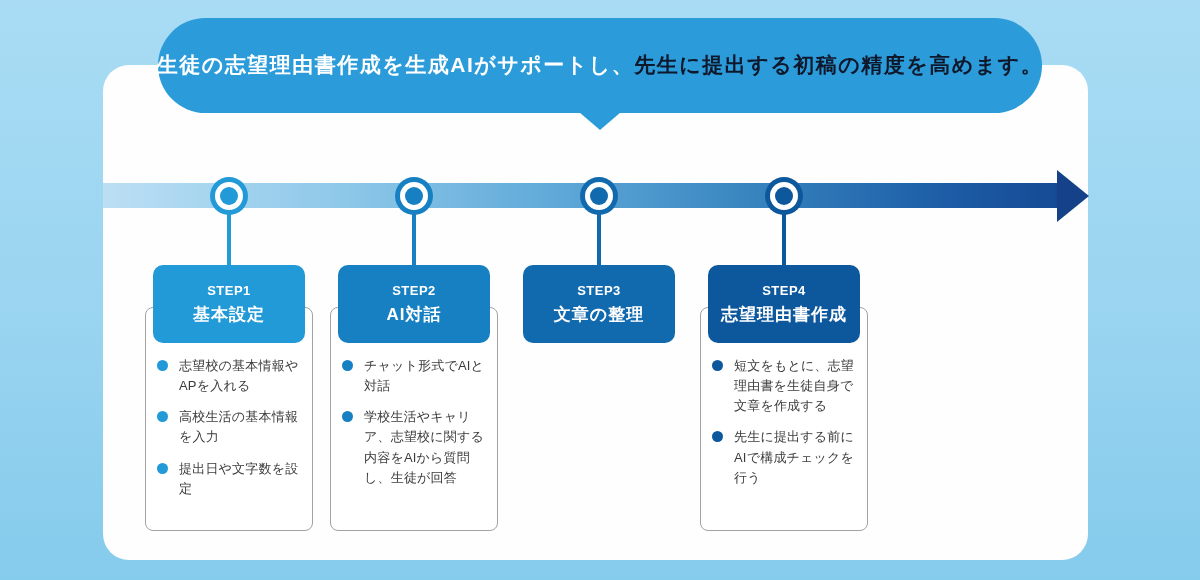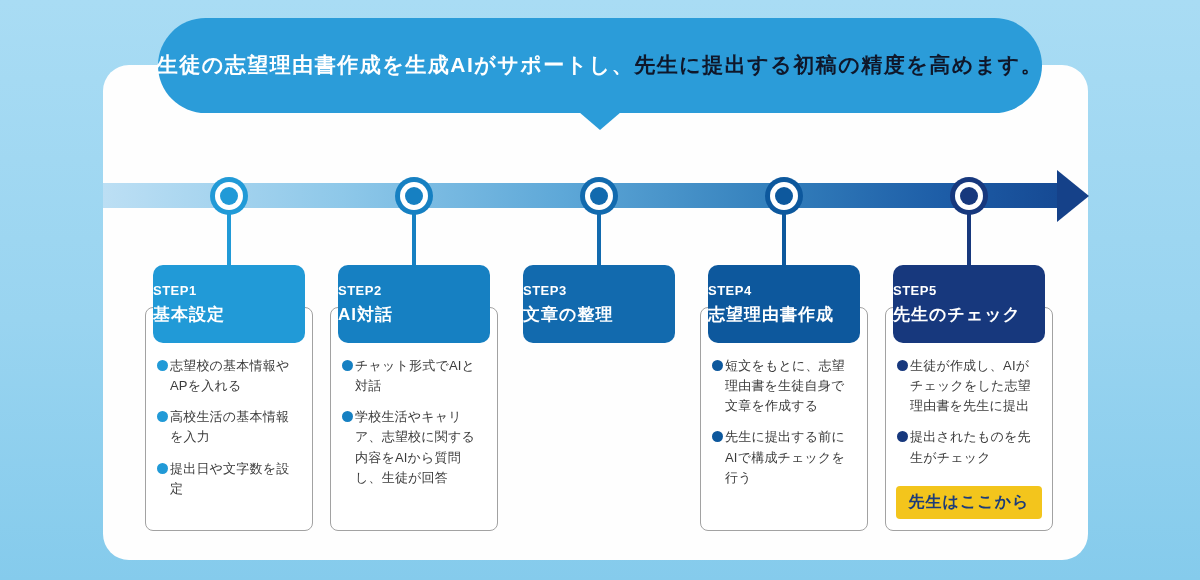--- a/index.html
+++ b/index.html
@@ -43,30 +43,30 @@
           width:38px; height:38px; border-radius:50%; background:var(--c); z-index:3; }
   .node::before { content:""; position:absolute; left:5px; top:5px; width:28px; height:28px;
                   border-radius:50%; background:#fff; }
   .node::after { content:""; position:absolute; left:10px; top:10px; width:18px; height:18px;
                  border-radius:50%; background:var(--c); }
   .connector { position:absolute; top:62px; left:50%; transform:translateX(-50%);
                width:4px; height:56px; background:var(--c); }
 
   .step-head { position:absolute; top:115px; left:8px; right:8px; height:78px;
                background:var(--c); border-radius:10px; z-index:2; color:#fff;
-               display:flex; flex-direction:column; 
+               display:flex; flex-direction:column; align-items:center;
                justify-content:center; gap:5px; }
   .step-label { font-size:13px; font-weight:bold; letter-spacing:0.5px; }
   .step-title { font-size:17px; font-weight:bold; letter-spacing:1px; white-space:nowrap; }
 
   .step-body { position:absolute; top:157px; left:0; right:0; height:224px;
                background:#ffffff; border:1px solid #a2a2a2; border-radius:8px;
                padding:48px 10px 10px 11px; }
   .bullets { list-style:none; }
-  .bullet { display:flex; gap:2px; margin-bottom:11px; }
+  .bullet { display:flex; gap:11px; margin-bottom:11px; }
   .b-dot { flex:0 0 11px; width:11px; height:11px; margin-top:4px;
            border-radius:50%; background:var(--c); }
   .b-text { font-size:13px; line-height:1.55; color:#3b3b3b; letter-spacing:0.2px; }
 
   .teacher-btn { position:absolute; left:10px; right:10px; bottom:11px; height:33px;
                  border:none; border-radius:4px; font-family:inherit; font-weight:bold;
                  font-size:16px; letter-spacing:1px; display:flex; align-items:center;
                  justify-content:center; cursor:pointer; }
 </style>
 </head>
@@ -156,36 +156,15 @@
             <span class="b-text">短文をもとに、志望理由書を生徒自身で文章を作成する</span>
           </li>
           <li class="bullet">
             <span class="b-dot"></span>
             <span class="b-text">先生に提出する前にAIで構成チェックを行う</span>
           </li>
         </ul>
       </div>
     </div>
 
-    <div class="step-card" style="--c: #17387d;">
-      <div class="node"></div>
-      <div class="connector"></div>
-      <div class="step-head">
-        <div class="step-label">STEP5</div>
-        <div class="step-title">先生のチェック</div>
-      </div>
-      <div class="step-body">
-        <ul class="bullets">
-          <li class="bullet">
-            <span class="b-dot"></span>
-            <span class="b-text">生徒が作成し、AIがチェックをした志望理由書を先生に提出</span>
-          </li>
-          <li class="bullet">
-            <span class="b-dot"></span>
-            <span class="b-text">提出されたものを先生がチェック</span>
-          </li>
-        </ul>
-        <button class="teacher-btn" style="background: rgb(243, 197, 28); color: rgb(28, 60, 122);">先生はここから</button>
-      </div>
-    </div>
 
   </div>
 </div>
 
 </body></html>

